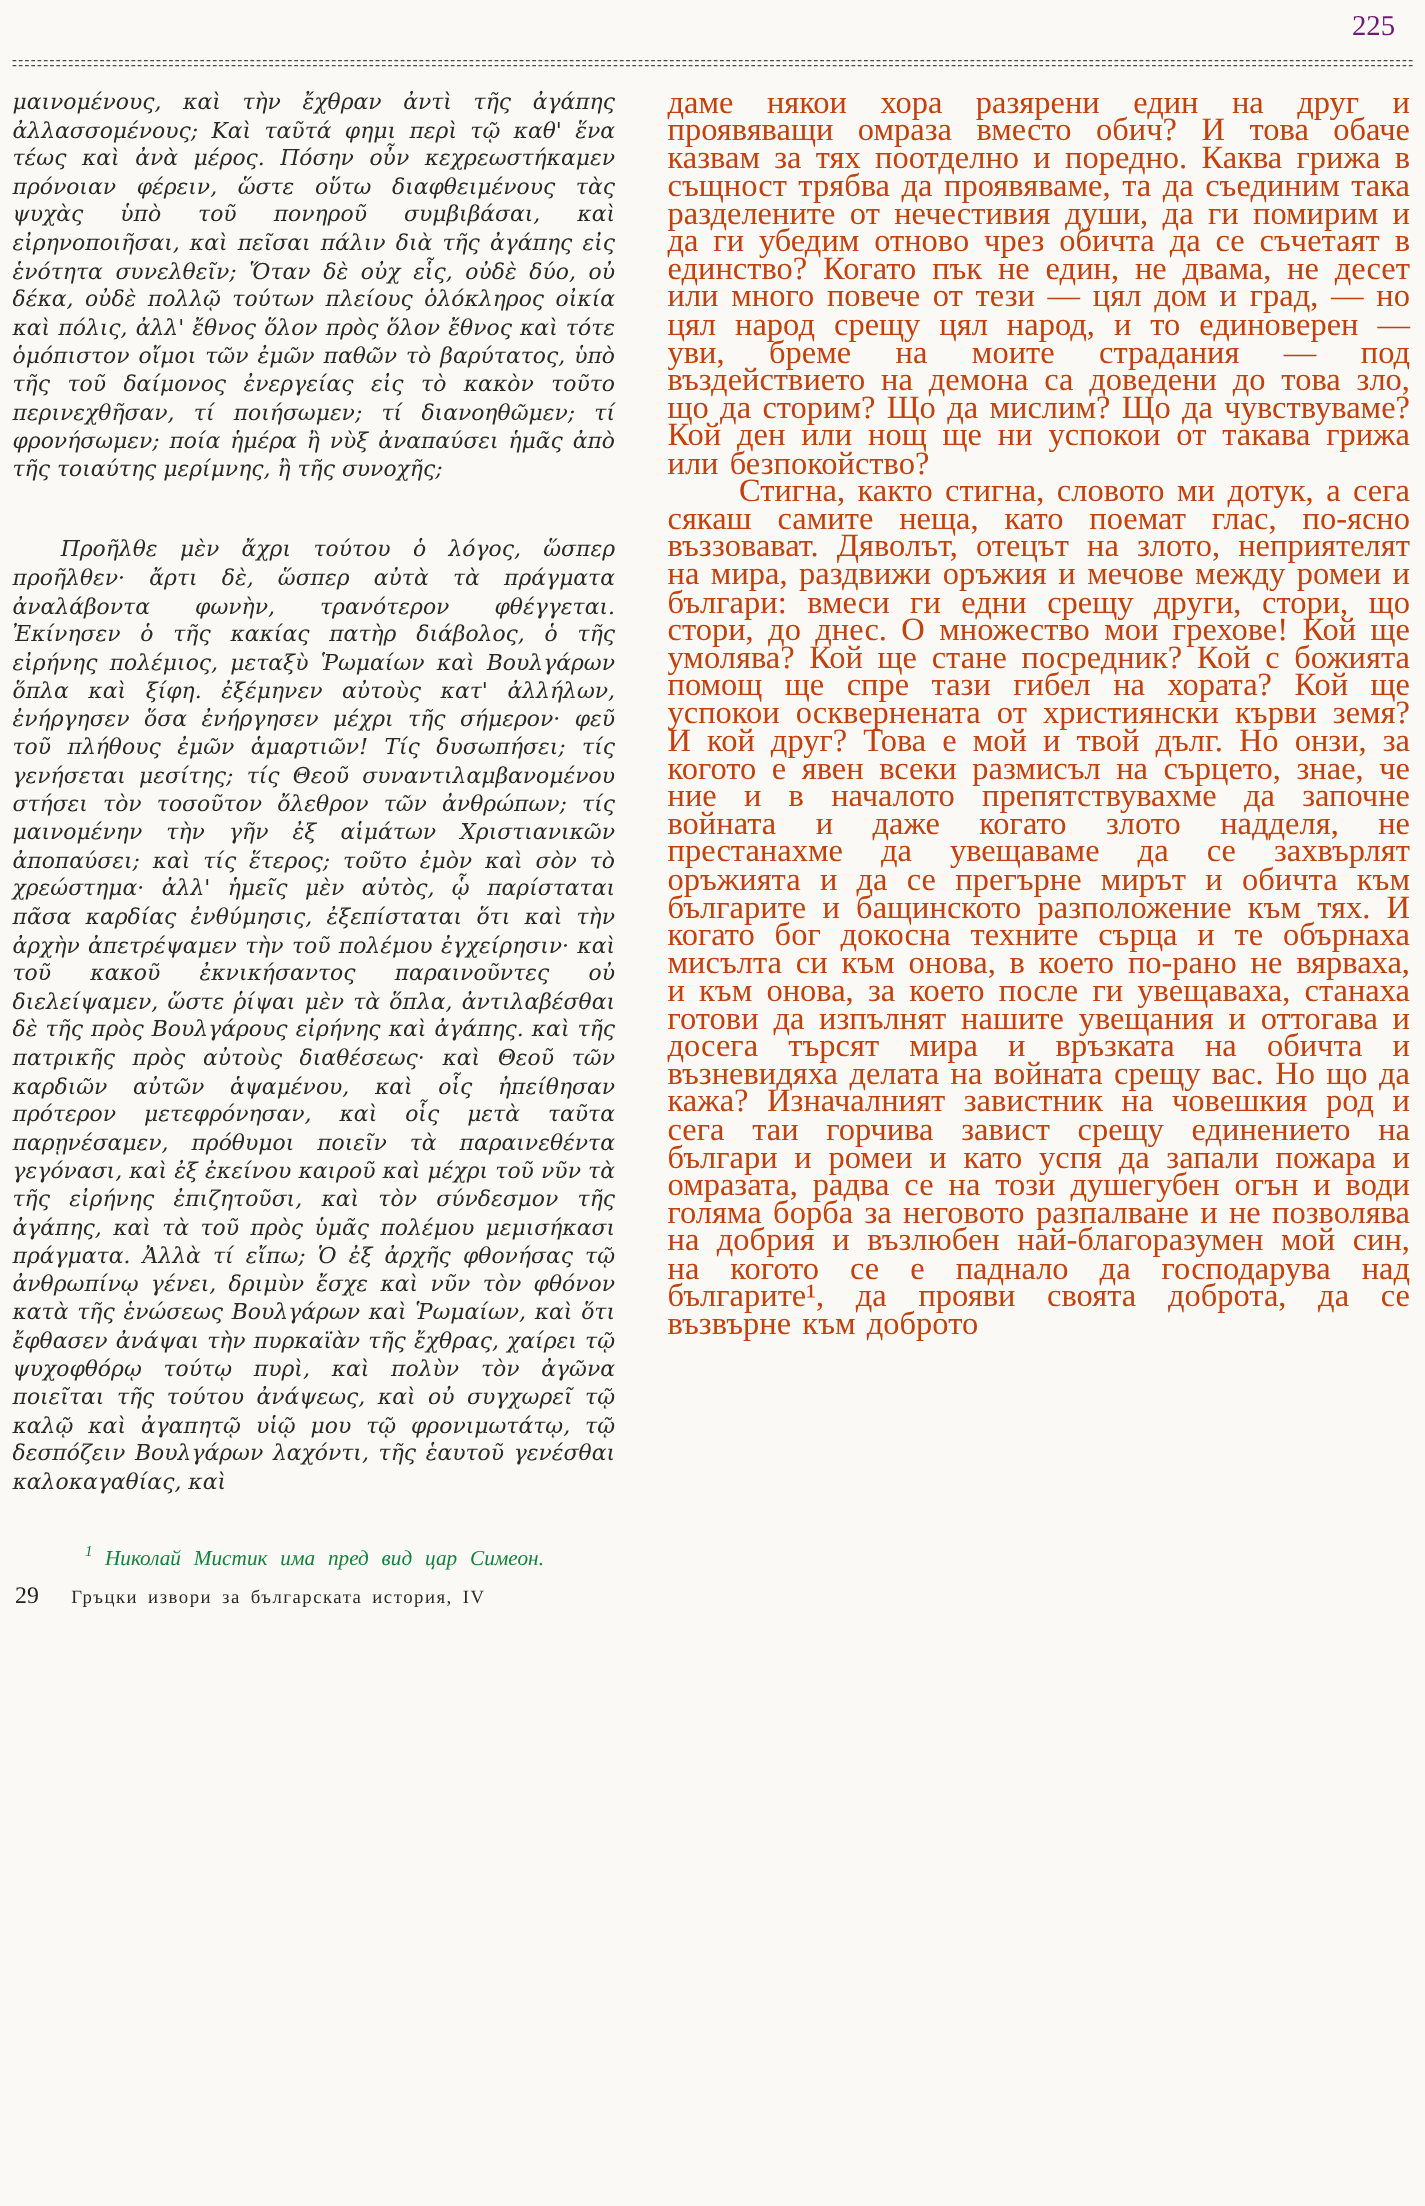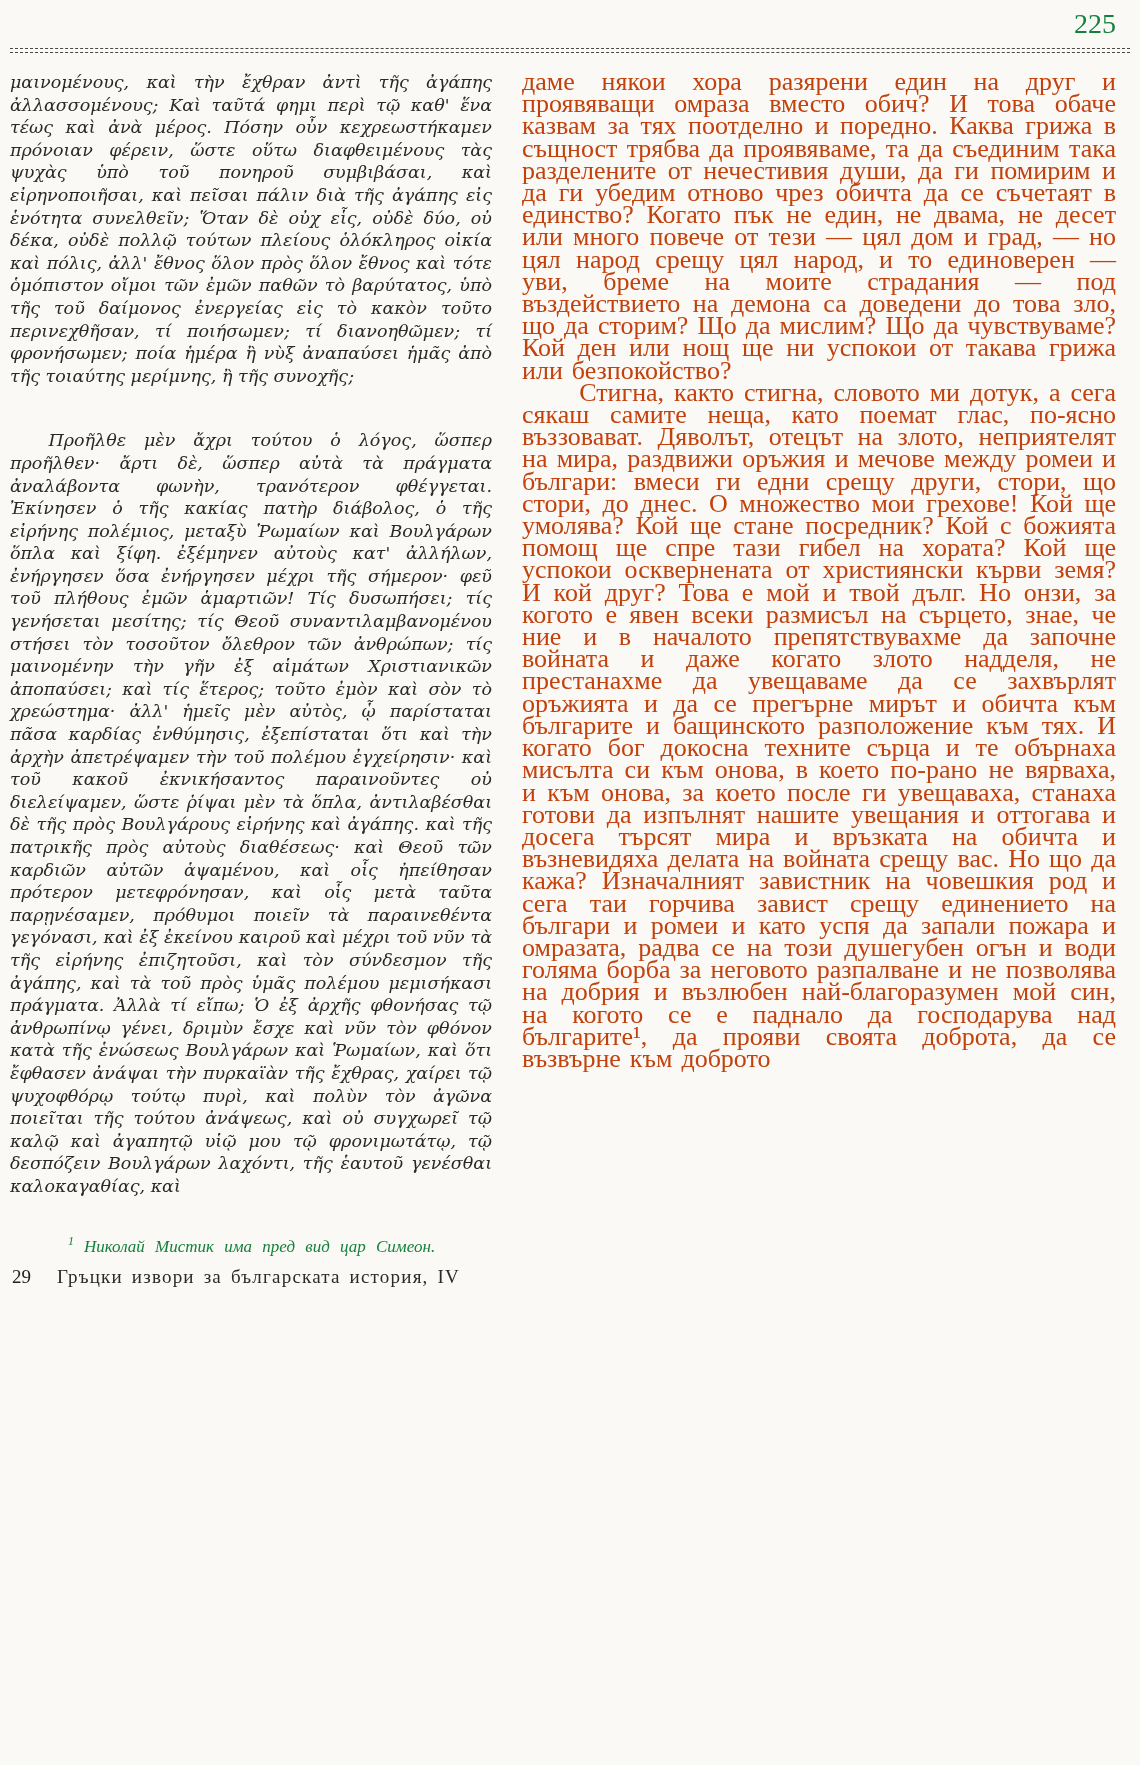--- a/index.html
+++ b/index.html
@@ -29,32 +29,32 @@
     left: 0; right: 0;
     text-align: center;
     font-size: 19px;
     letter-spacing: 0.5px;
     color: #262522;
   }
   .page-number {
     position: absolute;
     right: 14px;
     top: -2px;
-    font-size: 28px;
-    color: #15803d;
+    font-size: 23px;
+    color: #701a75;
   }
   .header-rule {
     margin: 8px 0 18px 0;
     height: 3px;
     border-top: 1px dashed #4a4945;
     border-bottom: 1px dashed #4a4945;
   }
   .columns {
     display: flex;
-    gap: 30px;
+    gap: 42px;
     align-items: flex-start;
   }
   .col {
     text-align: justify;
   }
   .col-greek {
     width: 482px;
     font-family: "DejaVu Serif", serif;
     font-style: italic;
     font-size: 17.5px;
@@ -95,21 +95,21 @@
     align-items: baseline;
     gap: 26px;
     padding-left: 2px;
   }
   .sig {
     font-size: 19px;
     font-weight: normal;
     color: #22211d;
   }
   .series {
-    font-size: 19px;
+    font-size: 15px;
     letter-spacing: 1.2px;
     word-spacing: 3px;
     color: #2b2a26;
   }
 </style>
 </head>
 <body>
 
 <div class="page">
 

